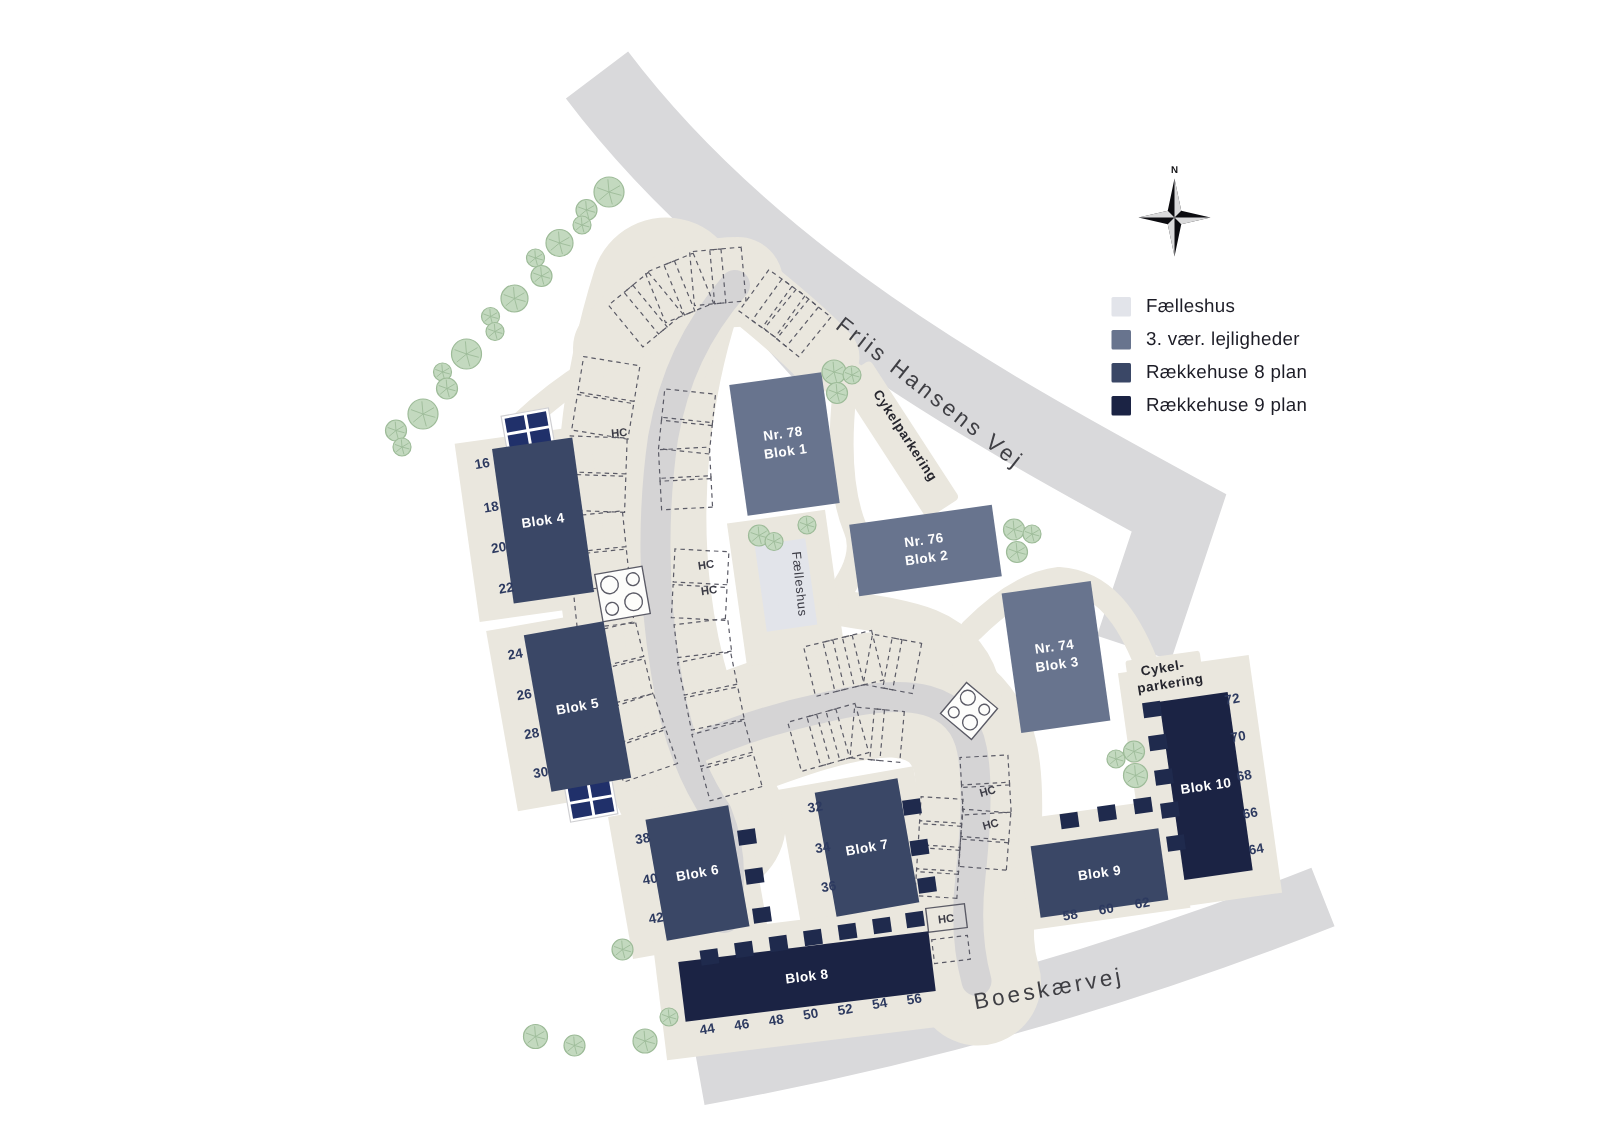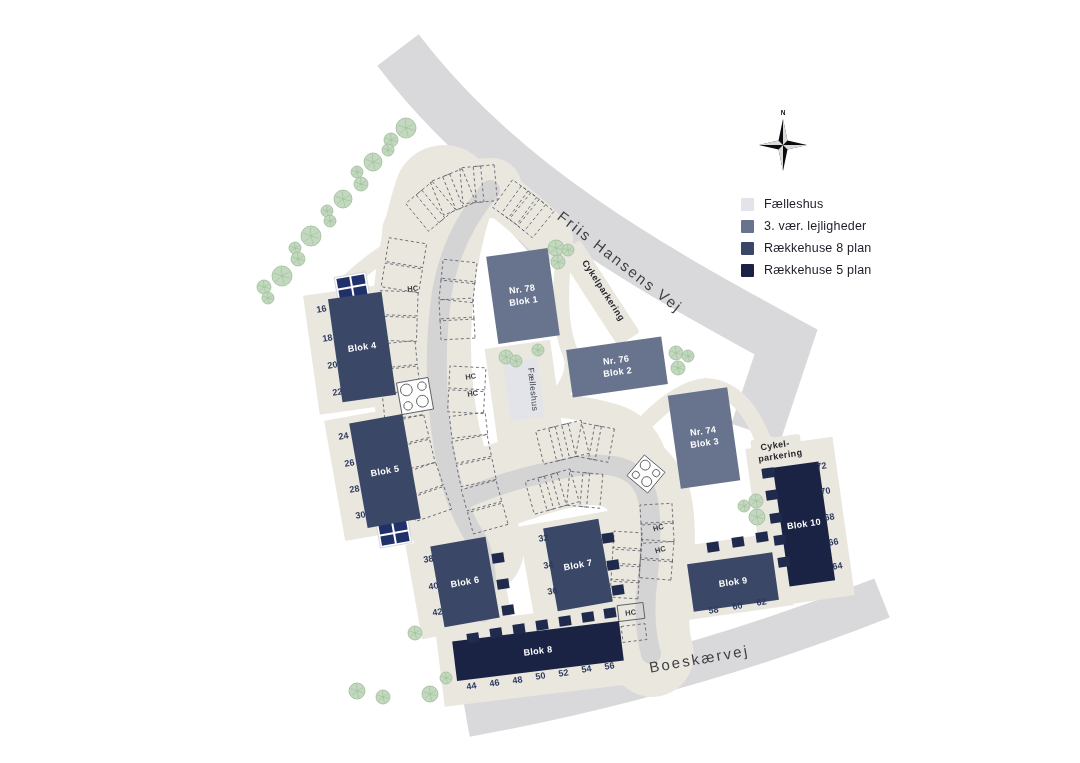--- a/index.html
+++ b/index.html
@@ -564,16 +564,16 @@
       <div class="lrow">
         <span class="sw" style="background: rgb(104, 116, 142);"></span>
         <span class="llabel">3. vær. lejligheder</span>
       </div>
       <div class="lrow">
         <span class="sw" style="background: rgb(58, 71, 102);"></span>
         <span class="llabel">Rækkehuse 8 plan</span>
       </div>
       <div class="lrow">
         <span class="sw" style="background: rgb(27, 35, 68);"></span>
-        <span class="llabel">Rækkehuse 5 plan</span>
+        <span class="llabel">Rækkehuse 9 plan</span>
       </div>
     </div>
 </div>
 
 </body></html>

